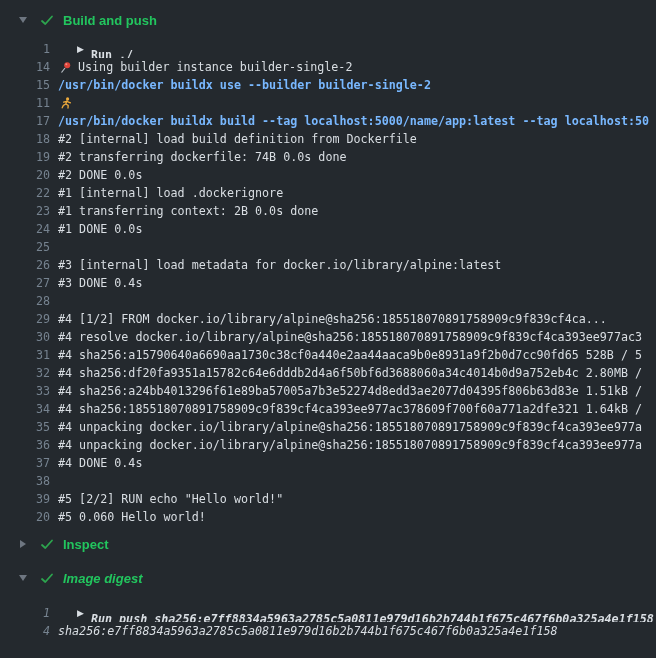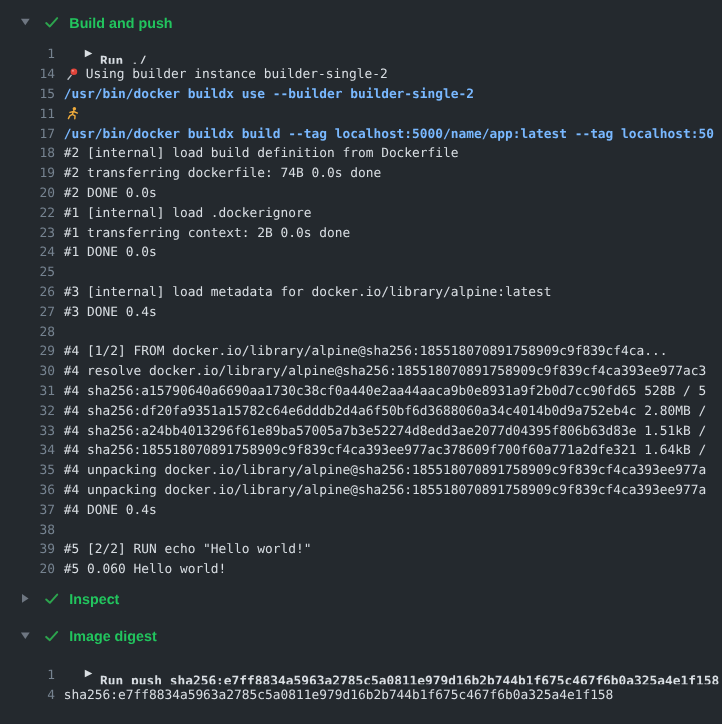--- a/index.html
+++ b/index.html
@@ -19,21 +19,21 @@
   .chev-right{width:0;height:0;border-top:4.5px solid transparent;
     border-bottom:4.5px solid transparent;border-left:6px solid #6e7681;}
   .check-box{margin-left:12px;width:14px;height:14px;flex:none;display:flex;align-items:center;}
   .section-title{
     margin-left:9px;
     font-family:"Liberation Sans","DejaVu Sans",sans-serif;
     font-size:13px;font-weight:700;color:#22c55e;white-space:nowrap;
   }
   .lines{margin-top:10px;}
   #sec-inspect{margin-top:8px;}
-  #sec-image-digest{margin-top:14px;}
+  #sec-image-digest{margin-top:14px;font-style:italic;}
   #sec-image-digest .lines{margin-top:16px;}
   .row{display:flex;height:18px;line-height:18px;font-size:11.7px;}
   .ln{width:50px;flex:none;text-align:right;color:#768390;cursor:pointer;}
   .txt{margin-left:8px;color:#d9dee3;white-space:pre;overflow:hidden;flex:1;display:flex;align-items:center;}
   .txt .t{white-space:pre;overflow:hidden;}
   .txt.command .t{color:#79b8ff;font-weight:700;}
   .icon-play{
     display:inline-block;margin-left:19px;margin-right:7px;
     font-size:9px;color:#d9dee3;flex:none;transform:translateY(-0.5px);
     font-family:"DejaVu Sans",sans-serif;

